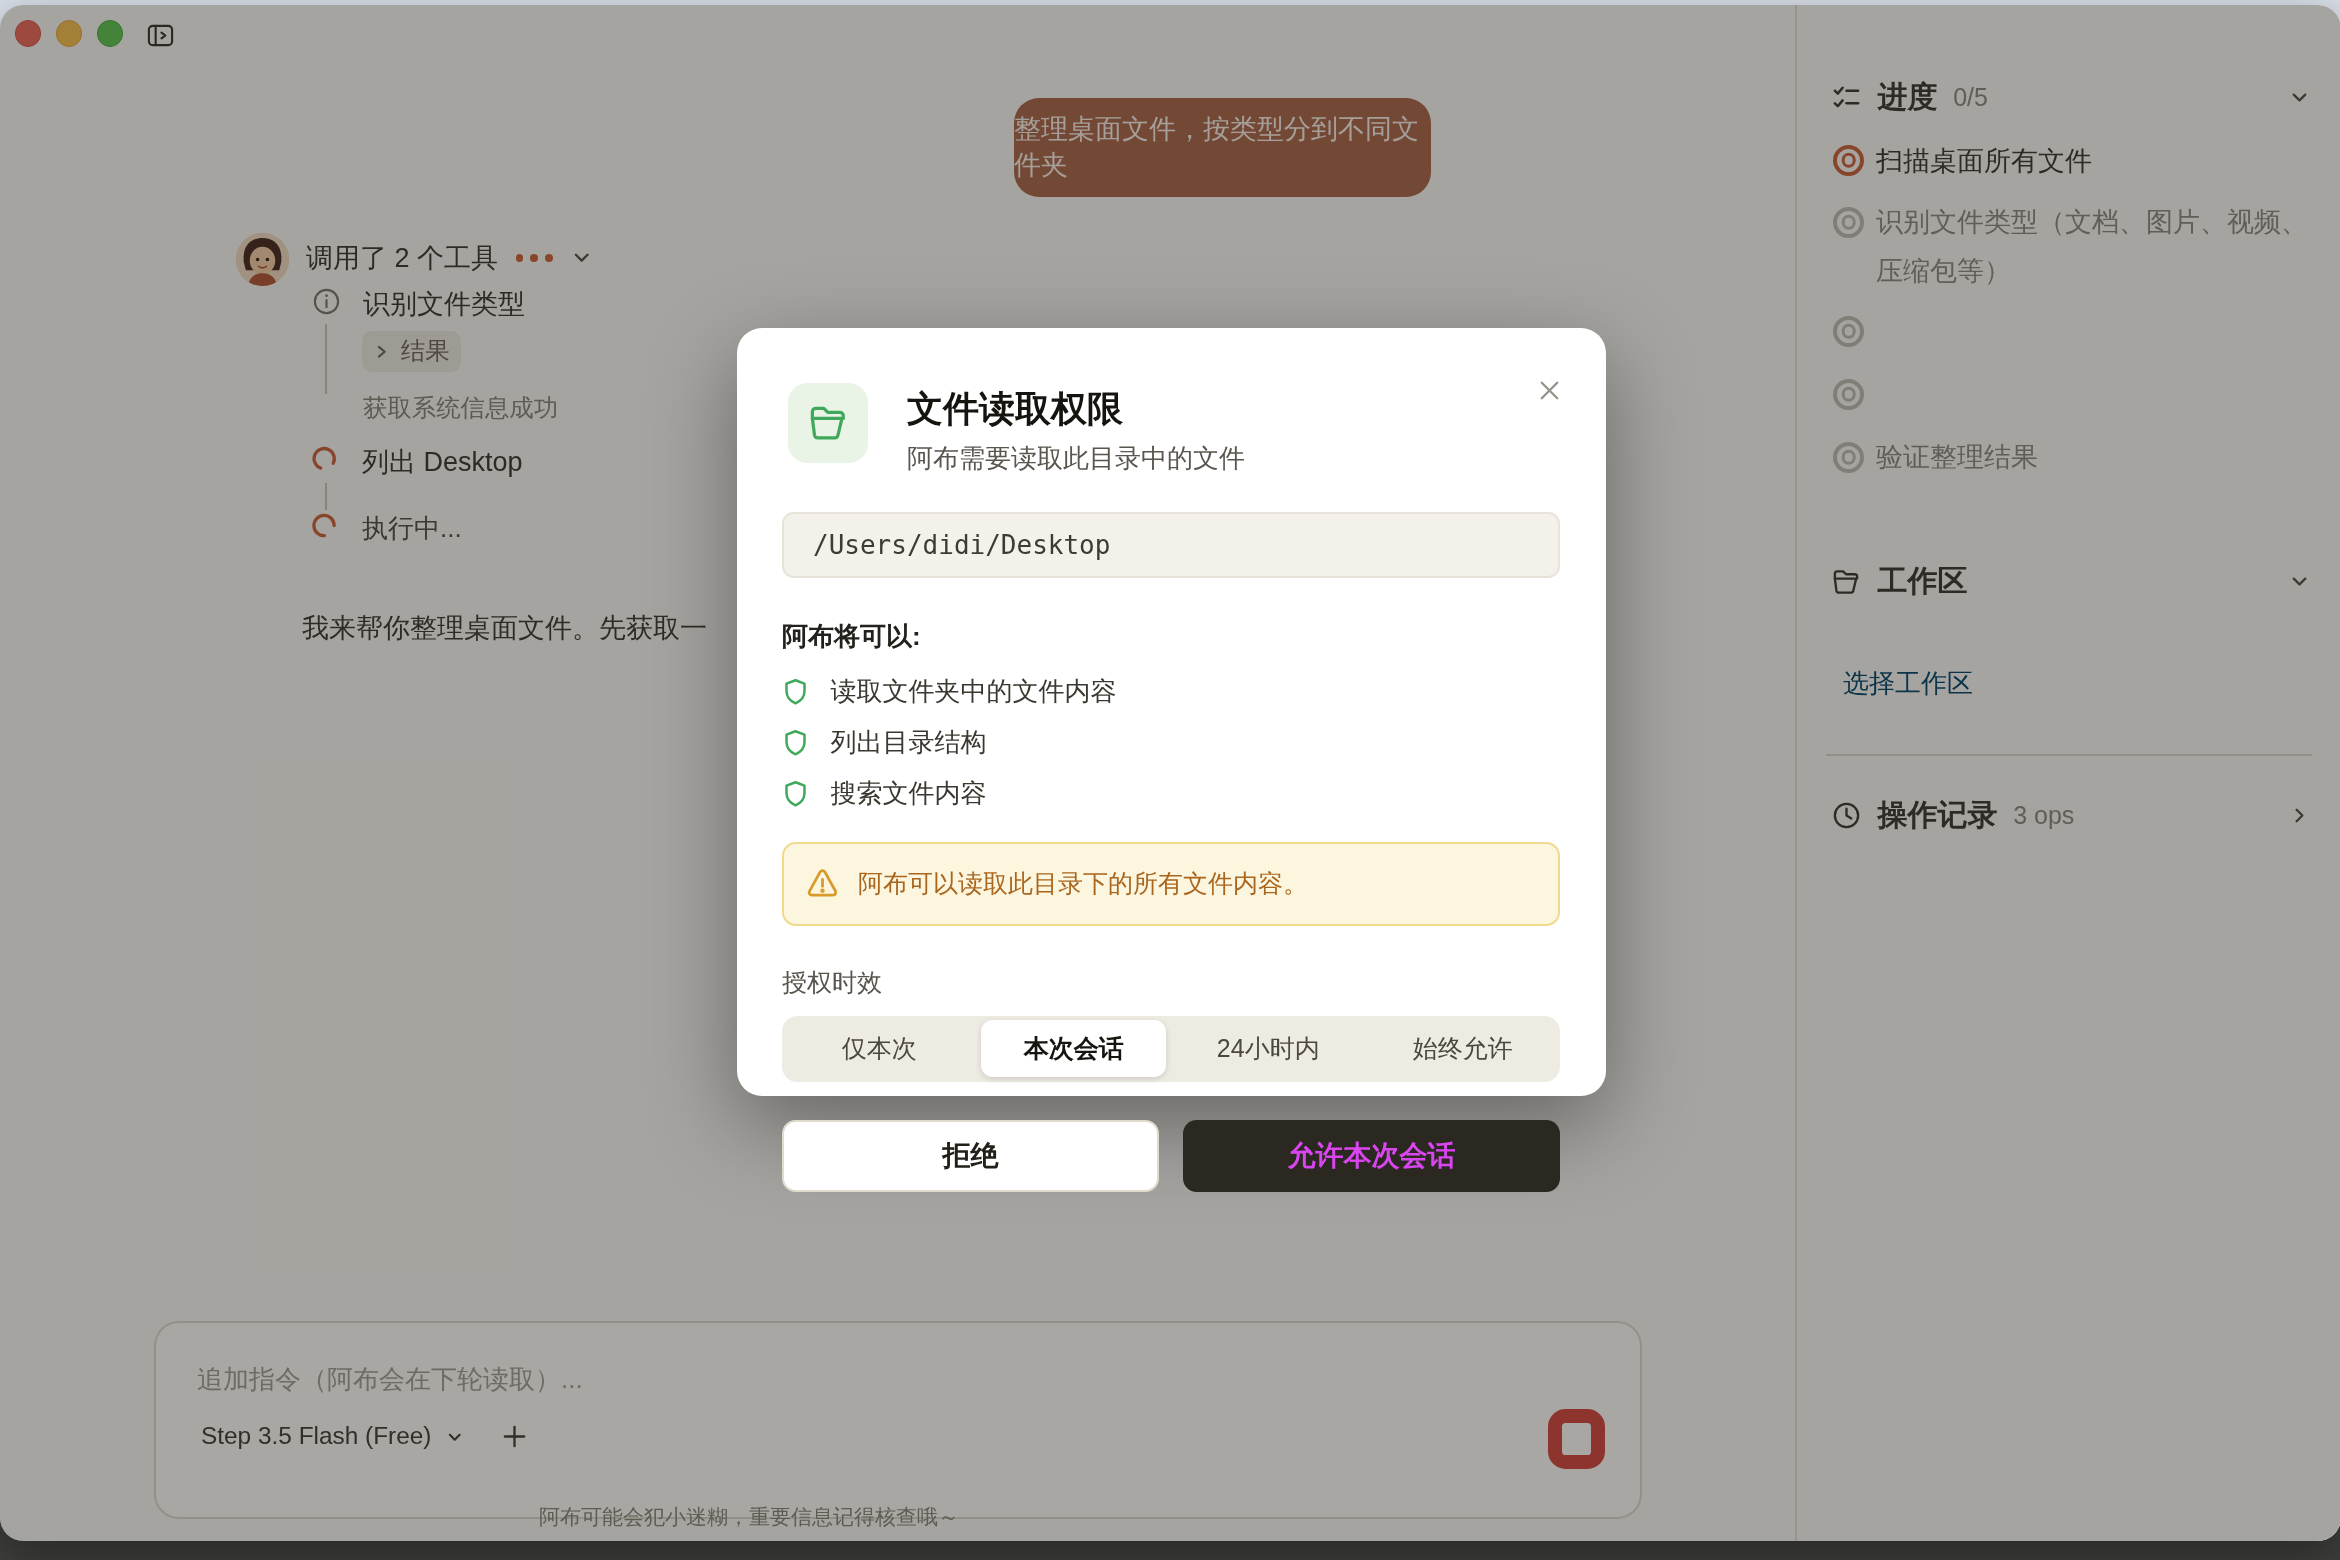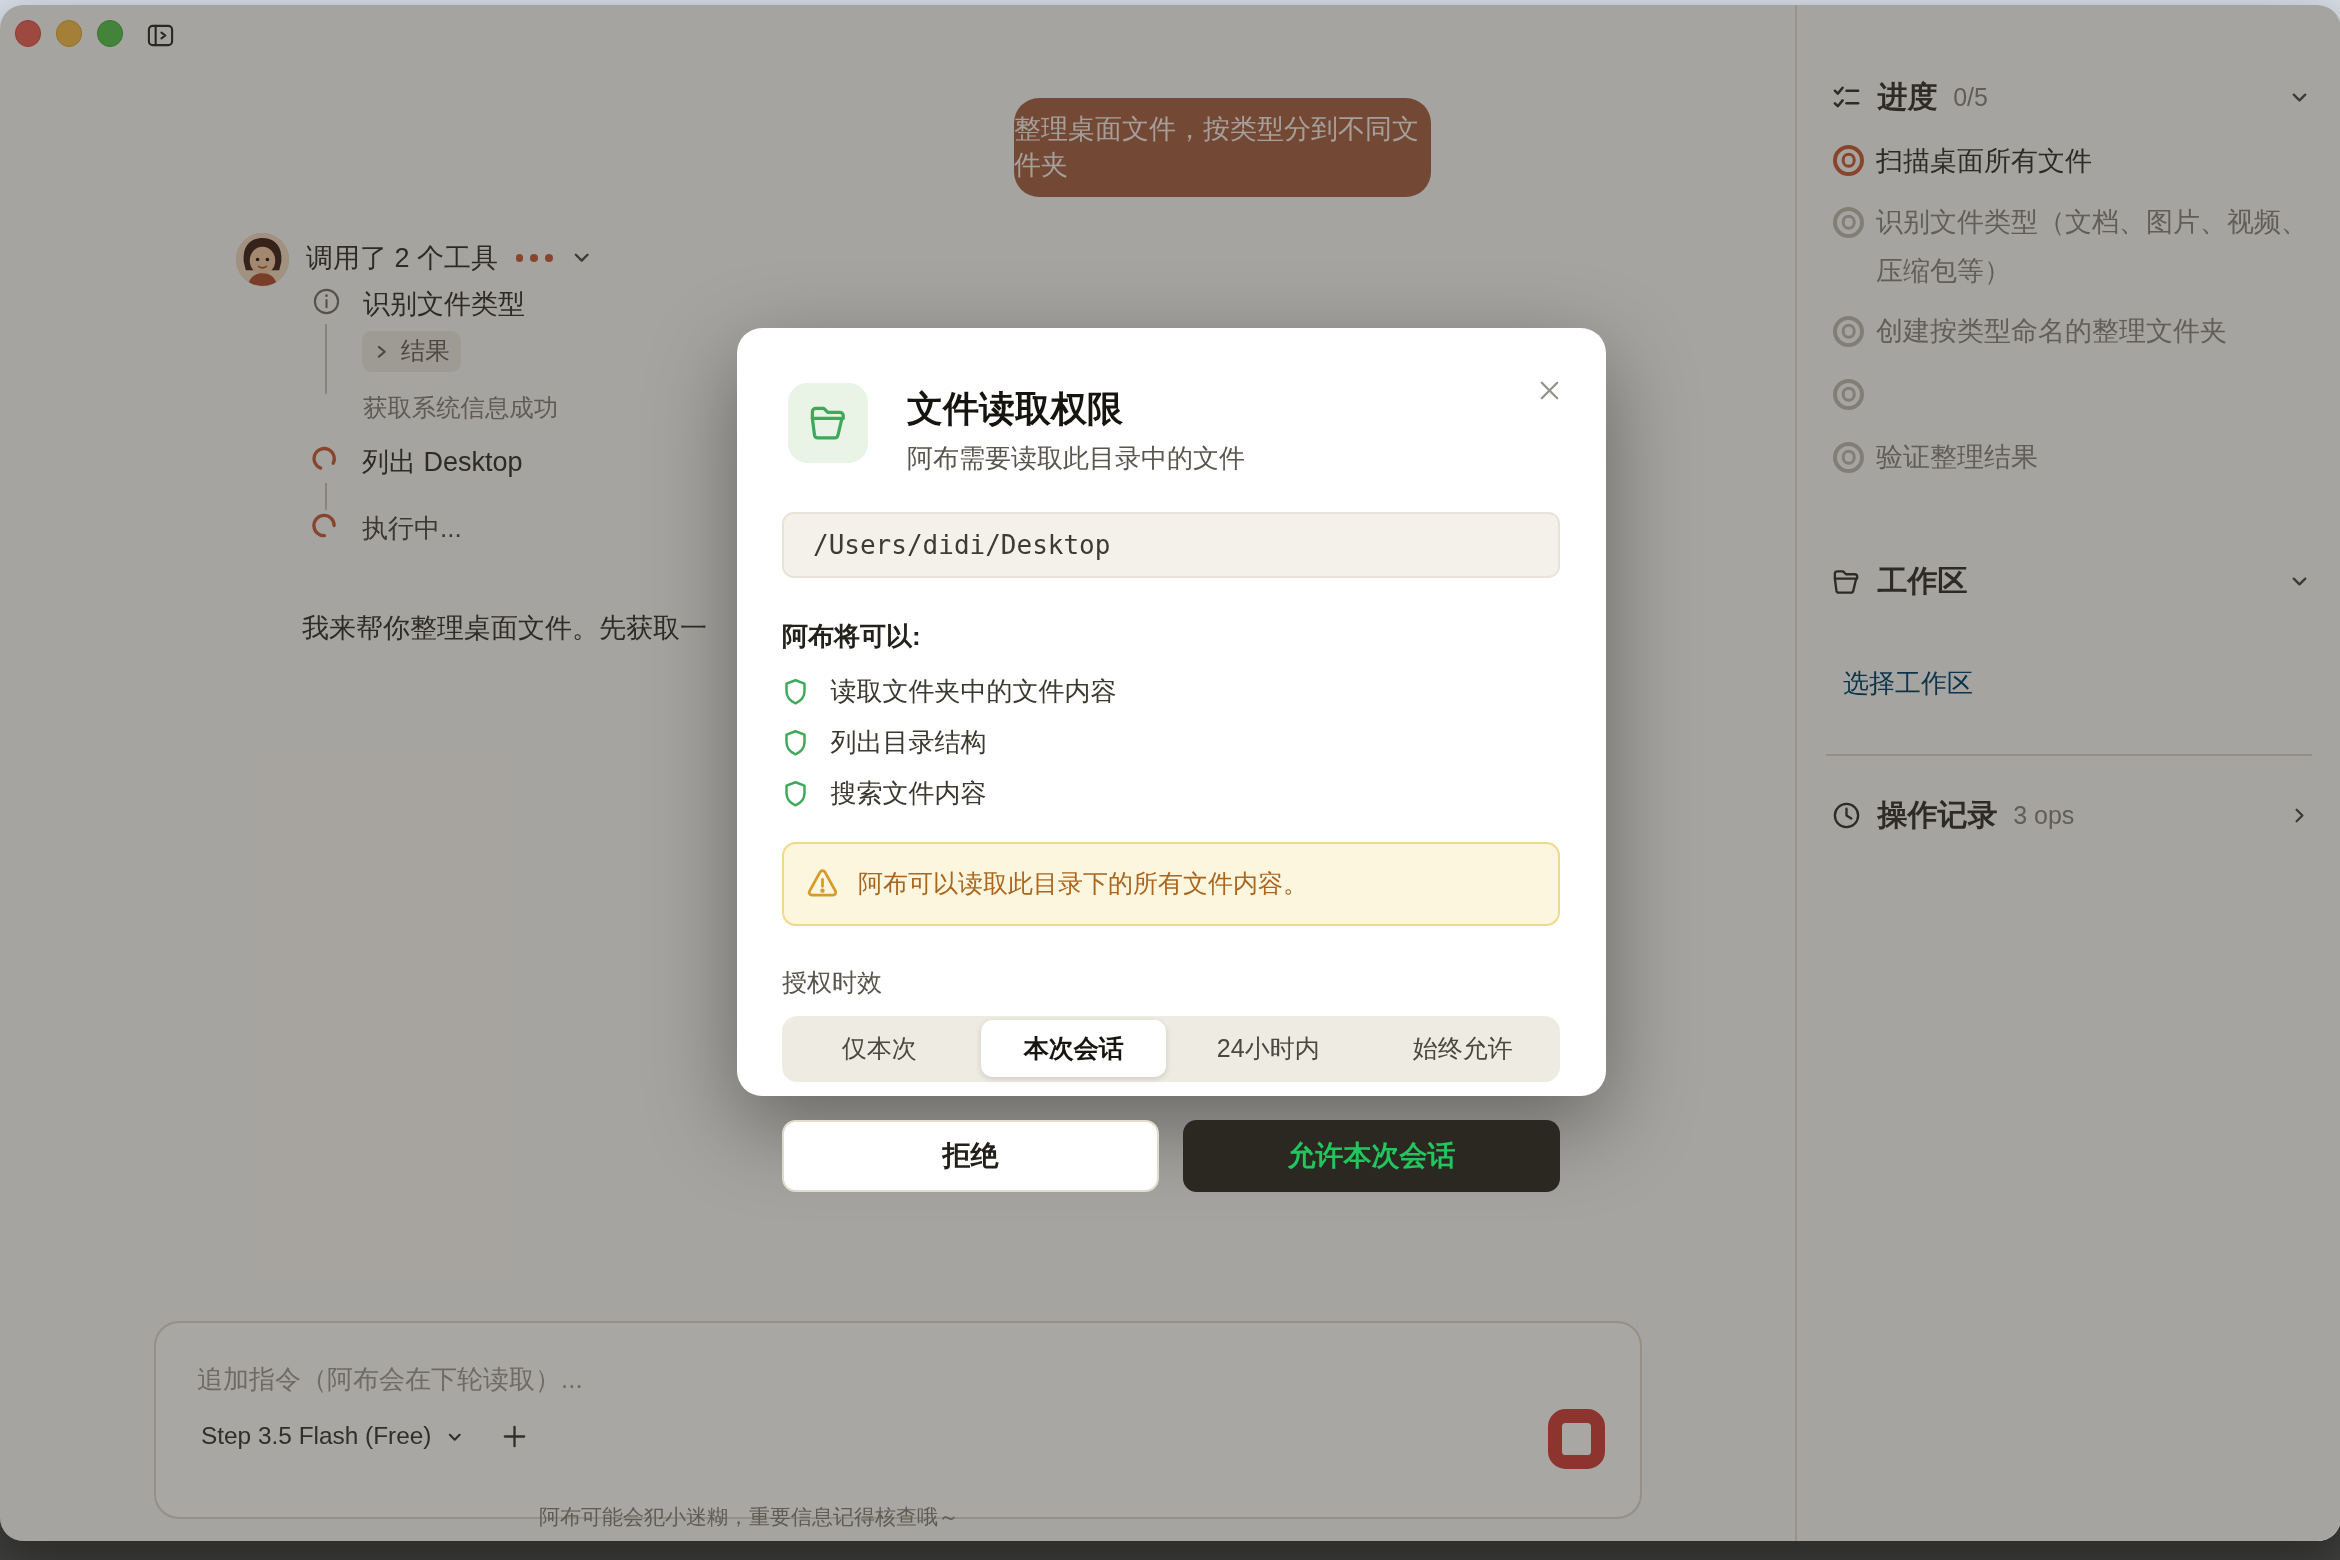--- a/index.html
+++ b/index.html
@@ -61,21 +61,21 @@
   .m-perm{position:absolute;left:45px;display:flex;align-items:center;gap:21.5px;font-size:26px;color:#3A382F;}
   .m-perm .sh{color:#3FA85A;display:flex;}
   .m-warn{position:absolute;left:45px;top:514px;width:778px;height:84px;background:#FCF6DE;border:2px solid #EFD98B;border-radius:13.7px;box-sizing:border-box;display:flex;align-items:center;gap:19.5px;padding-left:21.5px;}
   .m-warn .wt{font-size:25px;color:#A9661F;}
   .m-dur-label{position:absolute;left:45px;top:638px;font-size:25px;color:#57544C;}
   .seg{position:absolute;left:45px;top:688px;width:778px;height:66px;background:#EDEBE2;border-radius:15.6px;display:flex;align-items:center;}
   .seg .opt{flex:1;text-align:center;font-size:25px;color:#4B4840;height:57px;line-height:57px;margin:0 4.9px;border-radius:11.7px;}
   .seg .opt.selected{background:#FFFFFF;font-weight:bold;color:#17150F;box-shadow:0 2px 5.9px rgba(0,0,0,.14);}
   .m-btn{position:absolute;top:792px;width:377px;height:72px;border-radius:13.7px;display:flex;align-items:center;justify-content:center;font-size:28px;font-weight:bold;box-sizing:border-box;}
   .m-btn.deny{left:45px;background:#FFFFFF;border:2px solid #E0DBCD;color:#222018;}
-  .m-btn.allow{left:446px;background:#2B2721;color:#22c55e;}
+  .m-btn.allow{left:446px;background:#2B2721;color:#d946ef;}
 </style>
 </head>
 <body>
 
 <div class="desktop-bottom"></div>
 
 <div class="window">
 
   <div class="traffic">
     <div class="light red"></div>
@@ -196,21 +196,20 @@
     <div class="prog-item-text active" style="top:132px;">扫描桌面所有文件</div>
 
     <div class="ring pending" style="top:202px;">
         <div class="inner"></div>
       </div>
     <div class="prog-item-text pending" style="top:193px;">识别文件类型（文档、图片、视频、压缩包等）</div>
 
     <div class="ring pending" style="top:311px;">
         <div class="inner"></div>
       </div>
-    <div class="prog-item-text pending" style="top:302px;">创建按类型命名的整理文件夹</div>
 
     <div class="ring pending" style="top:374px;">
         <div class="inner"></div>
       </div>
 
     <div class="ring pending" style="top:437px;">
         <div class="inner"></div>
       </div>
     <div class="prog-item-text pending" style="top:428px;">验证整理结果</div>
 

